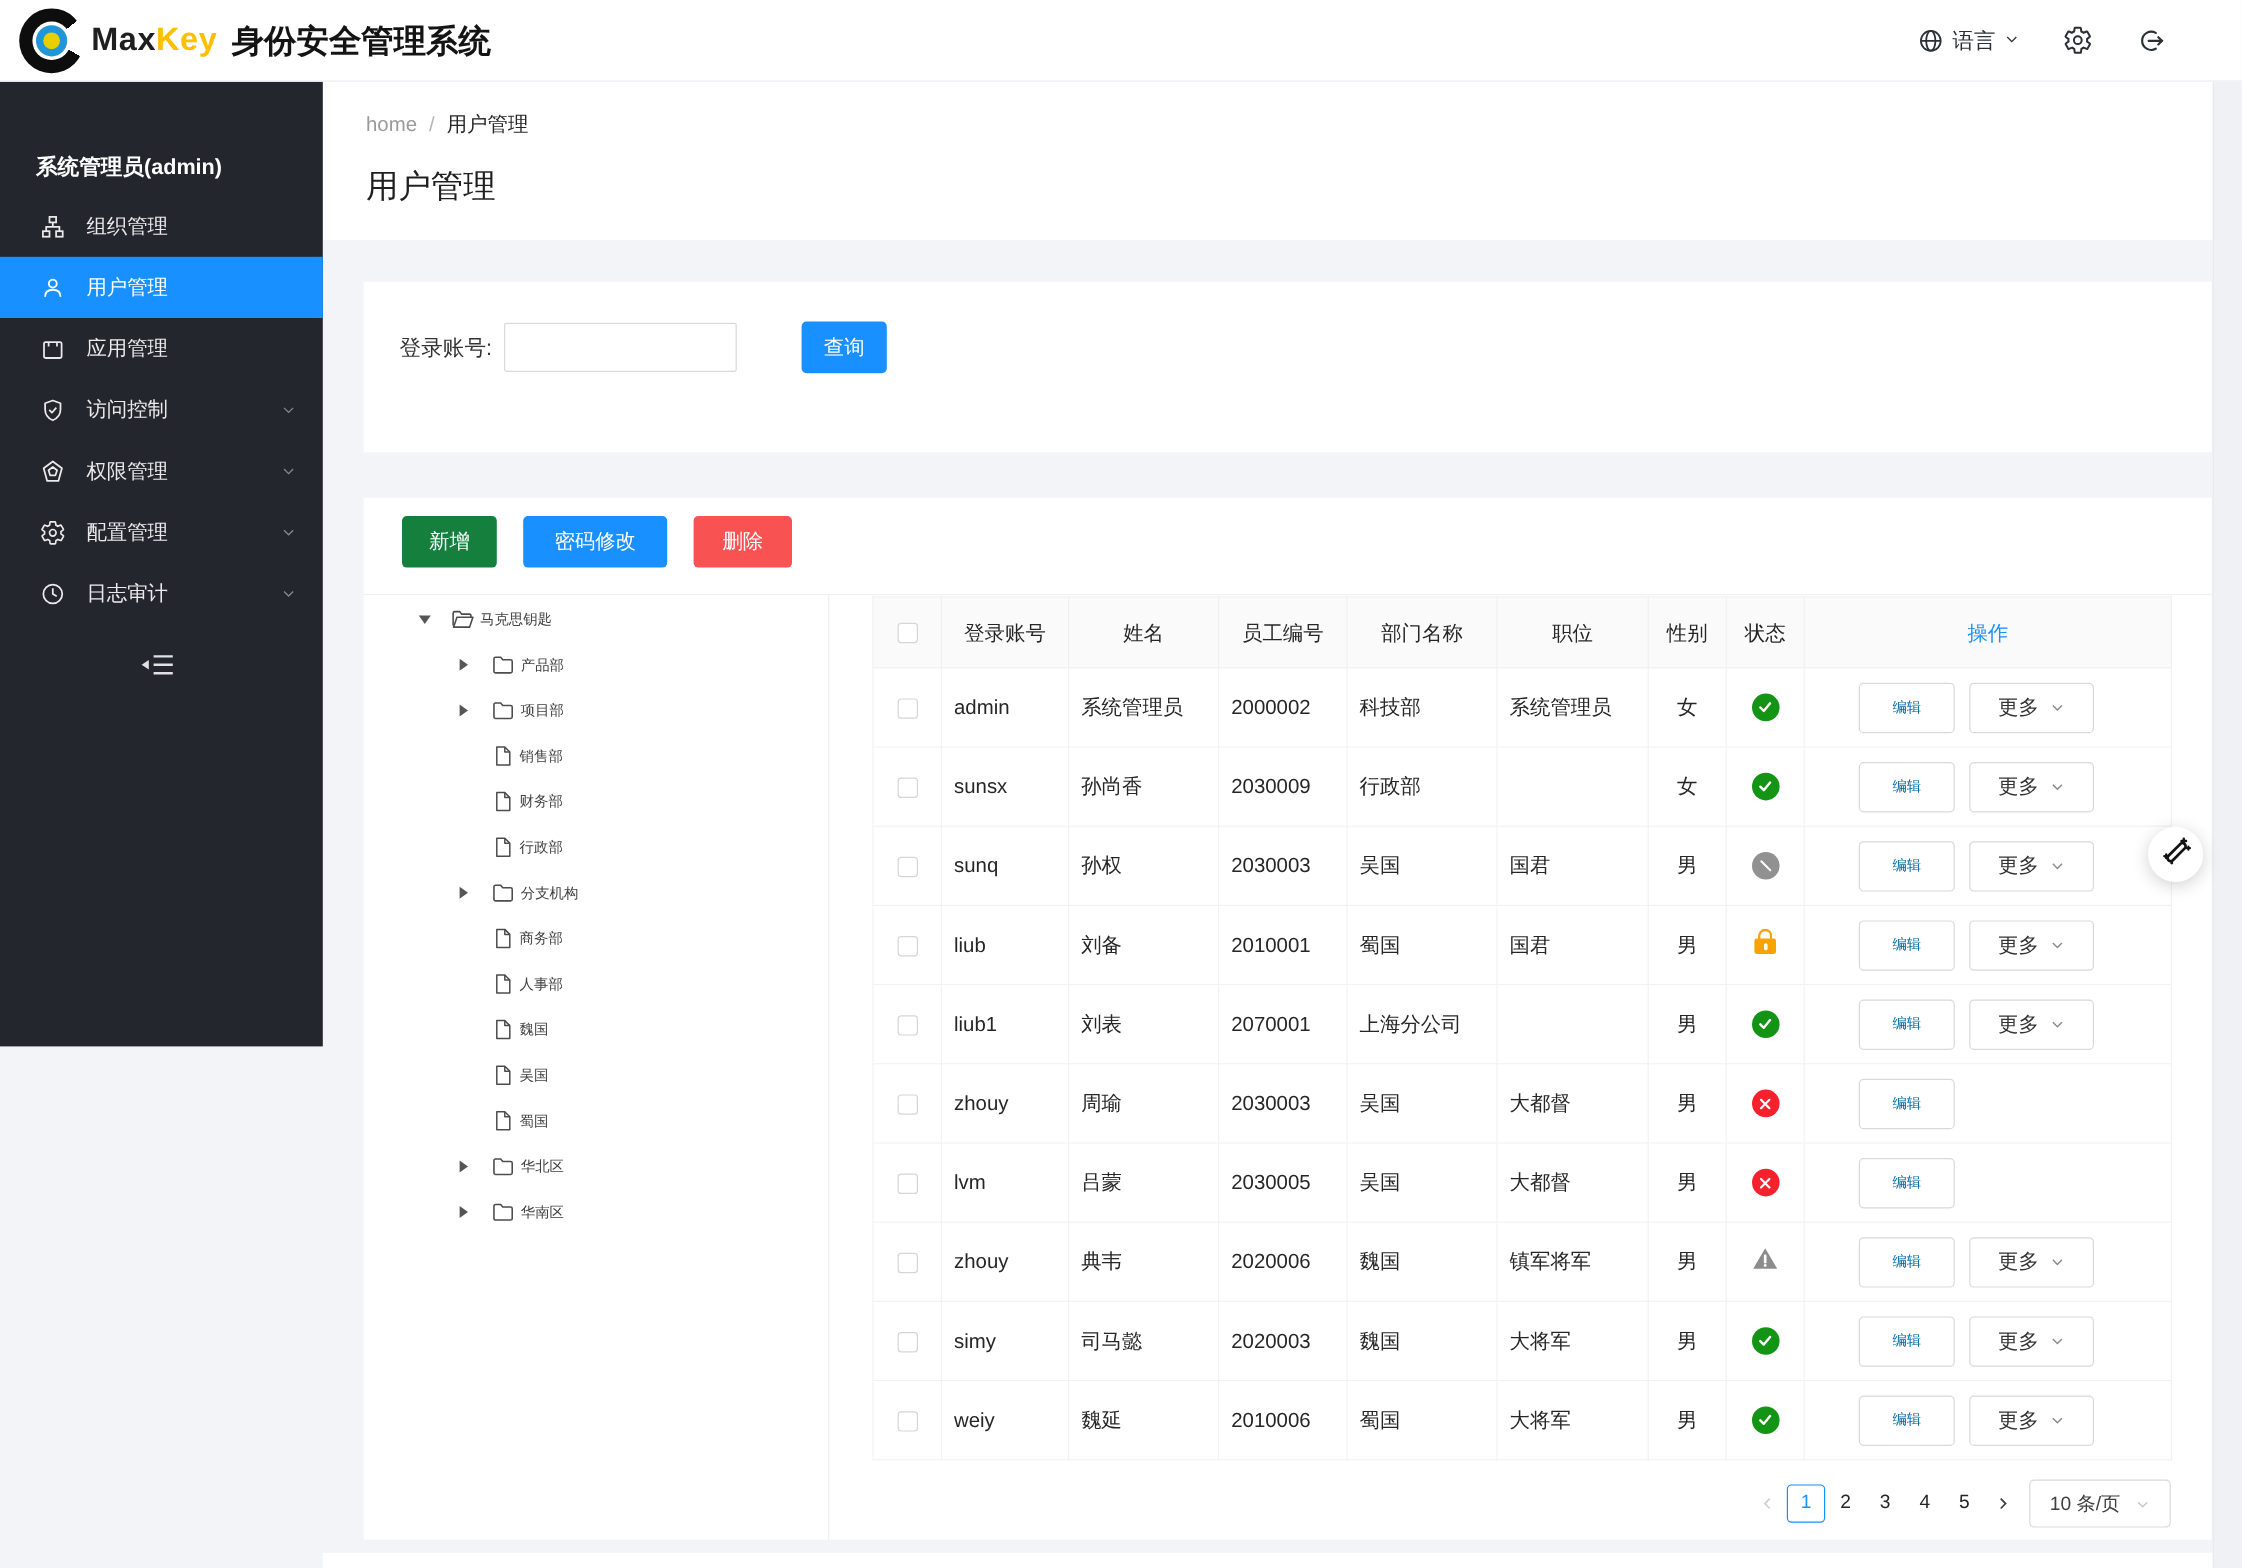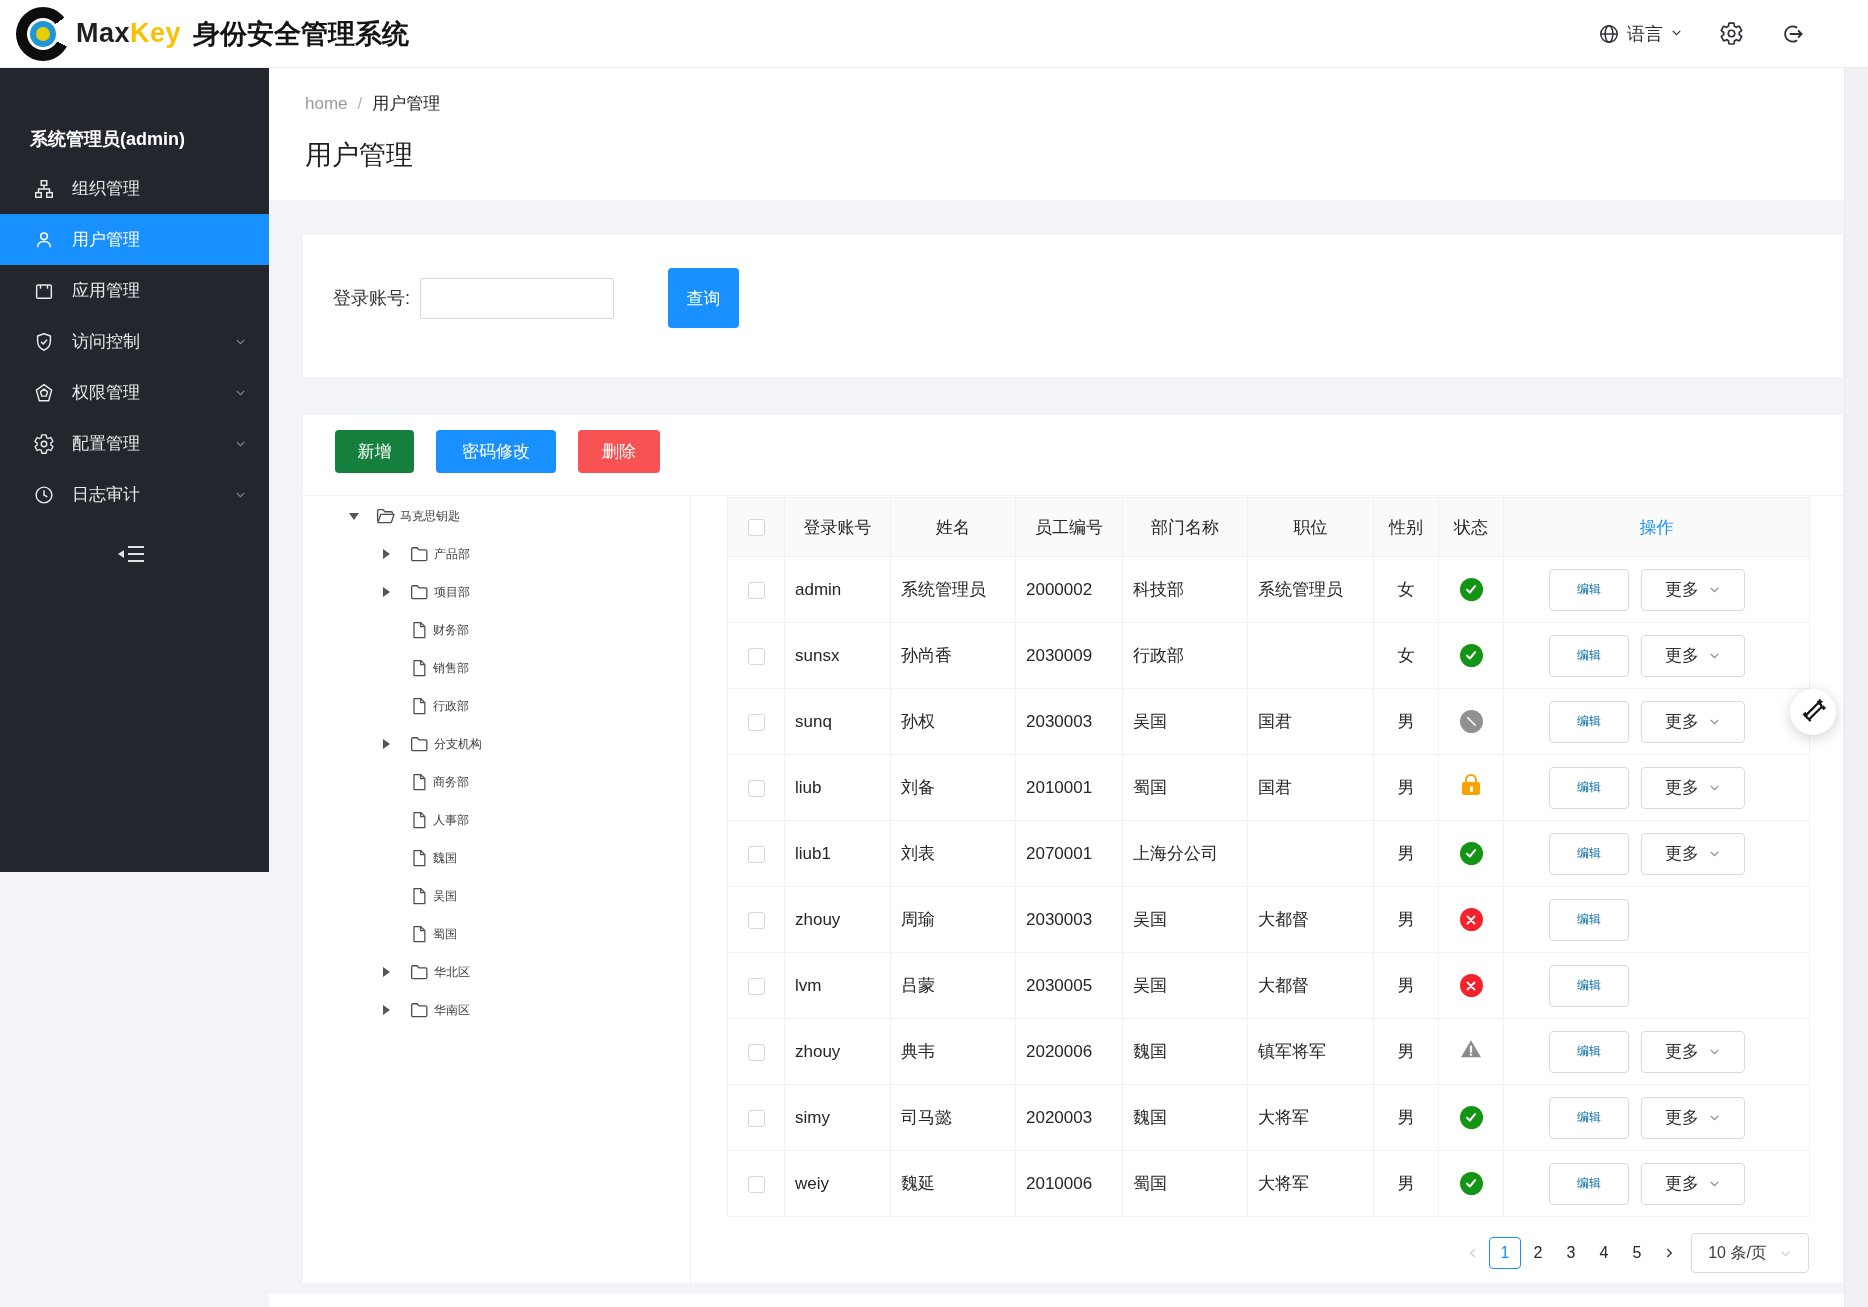--- a/index.html
+++ b/index.html
@@ -41,21 +41,21 @@
   .breadcrumb .current { color:#262626; }
   .page-title { padding:22px 0 0 36px; font-size:27px; font-weight:500; color:#1f1f1f; }
 
   .form-card { position:absolute; left:303px; top:235px; width:1540px; height:142px; background:#fff; }
   .form-row { display:flex; align-items:center; padding:33px 0 0 30px; }
   .form-label { font-size:18px; color:#333; margin-right:10px; }
   .form-input { width:194px; height:41px; border:1px solid #d9d9d9; border-radius:2px;
     font-size:16px; padding:0 10px; outline:none; background:#fff; }
   .btn { border:none; border-radius:4px; color:#fff; font-size:17px; cursor:pointer;
     font-family:"Liberation Sans",sans-serif; }
-  .btn-query { margin-left:54px; width:71px; height:60px; background:#1890ff; }
+  .btn-query { margin-left:54px; width:71px; height:43px; background:#1890ff; }
 
   .main-card { position:absolute; left:303px; top:415px; width:1540px; height:868px; background:#fff; }
   .toolbar { display:flex; gap:22px; padding:15px 0 0 32px; }
   .btn-add { width:79px; height:43px; background:#15803d; }
   .btn-pwd { width:120px; height:43px; background:#1890ff; }
   .btn-del { width:82px; height:43px; background:#f85252; }
 
   .work { position:absolute; left:0; top:80px; width:1540px; bottom:0; border-top:1px solid #f0f0f0; display:flex; }
   .tree-pane { width:388px; border-right:1px solid #f0f0f0; padding-top:1px; }
   .tree-item { height:38px; display:flex; align-items:center; font-size:12px; color:#404040; cursor:pointer; }
@@ -309,31 +309,31 @@
           <span class="tree-label">项目部</span>
         </div>
         <div class="tree-item" style="padding-left: 80px;">
           <span class="tw-arrow"></span>
           <span class="tw-icon">
             <svg width="20" height="20" viewBox="0 0 24 24" fill="none" stroke="currentColor" stroke-width="1.5" stroke-linejoin="round">
               <path d="M6 3h8l5 5v13H6Z"></path>
               <path d="M14 3v5h5"></path>
             </svg>
           </span>
-          <span class="tree-label">财务部</span>
+          <span class="tree-label">销售部</span>
         </div>
         <div class="tree-item" style="padding-left: 80px;">
           <span class="tw-arrow"></span>
           <span class="tw-icon">
             <svg width="20" height="20" viewBox="0 0 24 24" fill="none" stroke="currentColor" stroke-width="1.5" stroke-linejoin="round">
               <path d="M6 3h8l5 5v13H6Z"></path>
               <path d="M14 3v5h5"></path>
             </svg>
           </span>
-          <span class="tree-label">销售部</span>
+          <span class="tree-label">财务部</span>
         </div>
         <div class="tree-item" style="padding-left: 80px;">
           <span class="tw-arrow"></span>
           <span class="tw-icon">
             <svg width="20" height="20" viewBox="0 0 24 24" fill="none" stroke="currentColor" stroke-width="1.5" stroke-linejoin="round">
               <path d="M6 3h8l5 5v13H6Z"></path>
               <path d="M14 3v5h5"></path>
             </svg>
           </span>
           <span class="tree-label">行政部</span>

